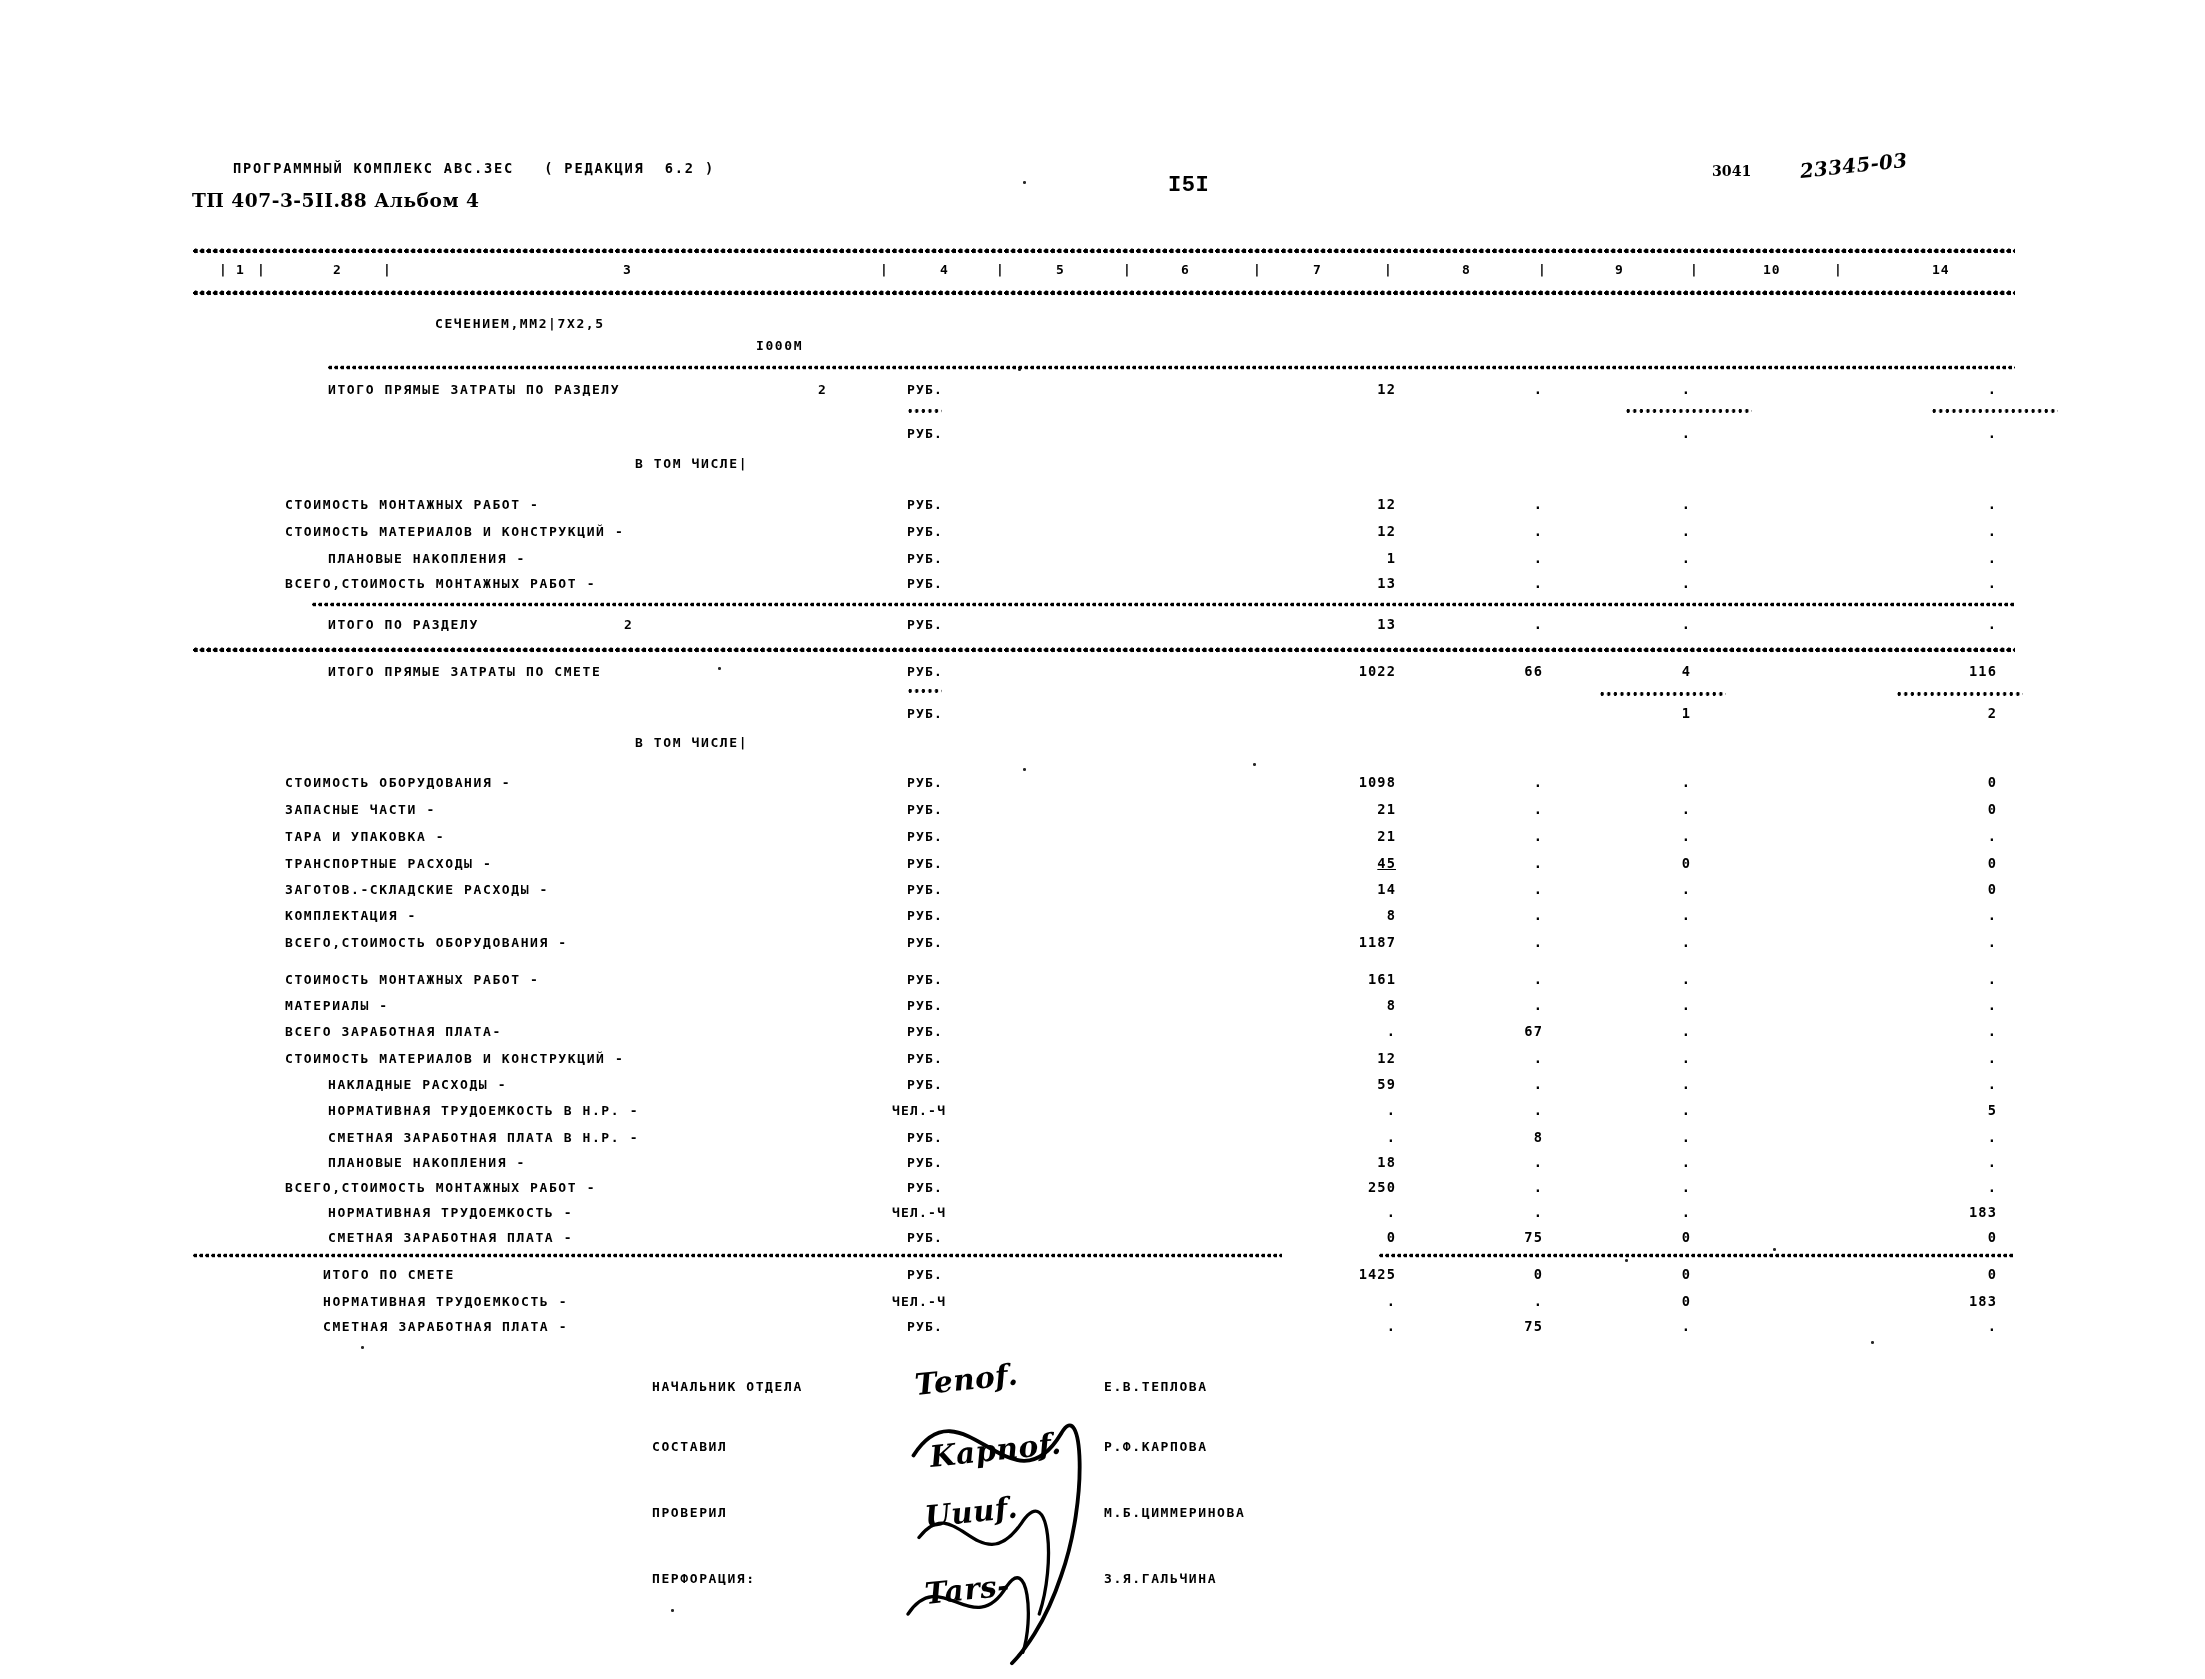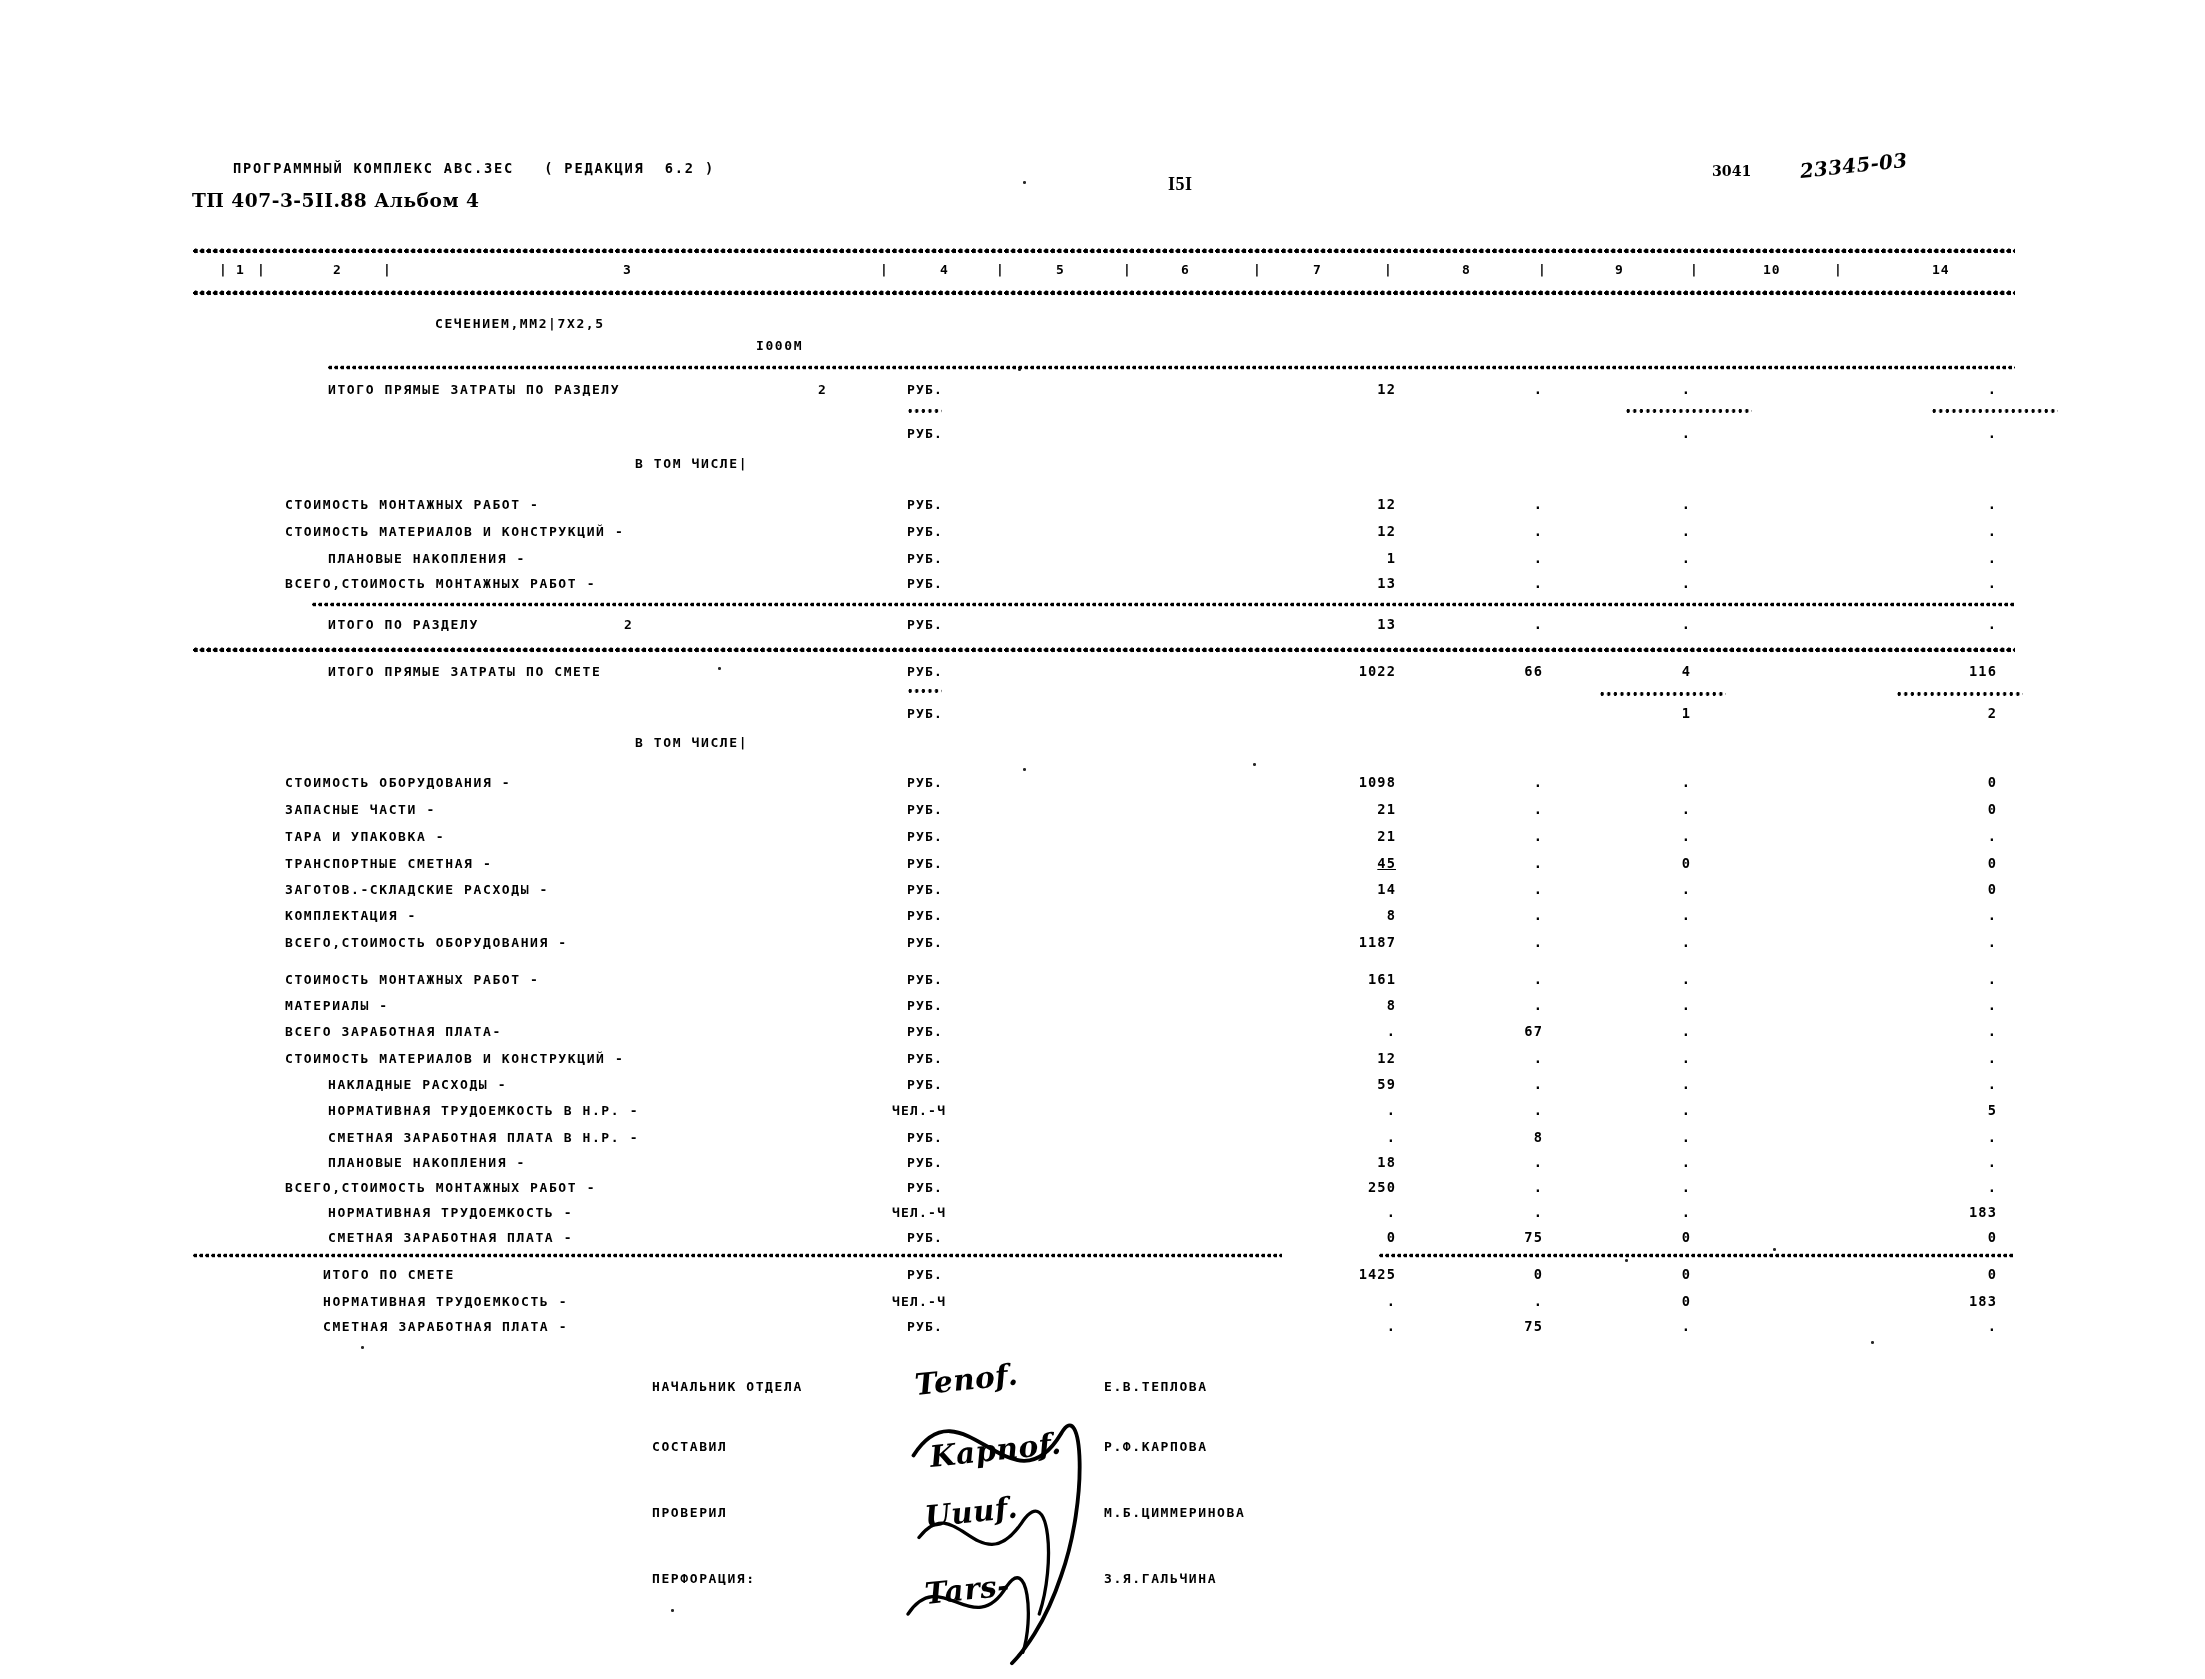--- a/index.html
+++ b/index.html
@@ -31,22 +31,22 @@
     font-weight:bold;
     margin-left:40px;
   }
   .hdr2{
     font-family:"DejaVu Serif","Liberation Serif",serif;
     font-size:18.6px;
     letter-spacing:0.5px;
     font-weight:bold;
   }
   .pageno{
-    font-family:Liberation Serif, serif;
-    font-size:18px;
+    font-family:Liberation Mono, monospace;
+    font-size:22px;
     letter-spacing:0.5px;
     font-weight:bold;
   }
   .stamp{
     font-family:"DejaVu Serif","Liberation Serif",serif;
     font-size:14.2px;
     font-weight:bold;
     letter-spacing:0px;
   }
   .hand{
@@ -255,21 +255,21 @@
     <div class="t num" style="left:1658px;top:803px;width:33px;">.</div>
     <div class="t num" style="left:1964px;top:803px;width:33px;">0</div>
 
     <div class="t lbl" style="left:285px;top:830px;">ТАРА И УПАКОВКА -</div>
     <div class="t unit" style="left:907px;top:830px;">РУБ.</div>
     <div class="t num" style="left:1330px;top:830px;width:66px;">21</div>
     <div class="t num" style="left:1510px;top:830px;width:33px;">.</div>
     <div class="t num" style="left:1658px;top:830px;width:33px;">.</div>
     <div class="t num" style="left:1964px;top:830px;width:33px;">.</div>
 
-    <div class="t lbl" style="left:285px;top:857px;">ТРАНСПОРТНЫЕ СМЕТНАЯ -</div>
+    <div class="t lbl" style="left:285px;top:857px;">ТРАНСПОРТНЫЕ РАСХОДЫ -</div>
     <div class="t unit" style="left:907px;top:857px;">РУБ.</div>
     <div class="t num" style="left:1330px;top:857px;width:66px;text-decoration:underline;">45</div>
     <div class="t num" style="left:1510px;top:857px;width:33px;">.</div>
     <div class="t num" style="left:1658px;top:857px;width:33px;">0</div>
     <div class="t num" style="left:1964px;top:857px;width:33px;">0</div>
 
     <div class="t lbl" style="left:285px;top:883px;">ЗАГОТОВ.-СКЛАДСКИЕ РАСХОДЫ -</div>
     <div class="t unit" style="left:907px;top:883px;">РУБ.</div>
     <div class="t num" style="left:1330px;top:883px;width:66px;">14</div>
     <div class="t num" style="left:1510px;top:883px;width:33px;">.</div>

